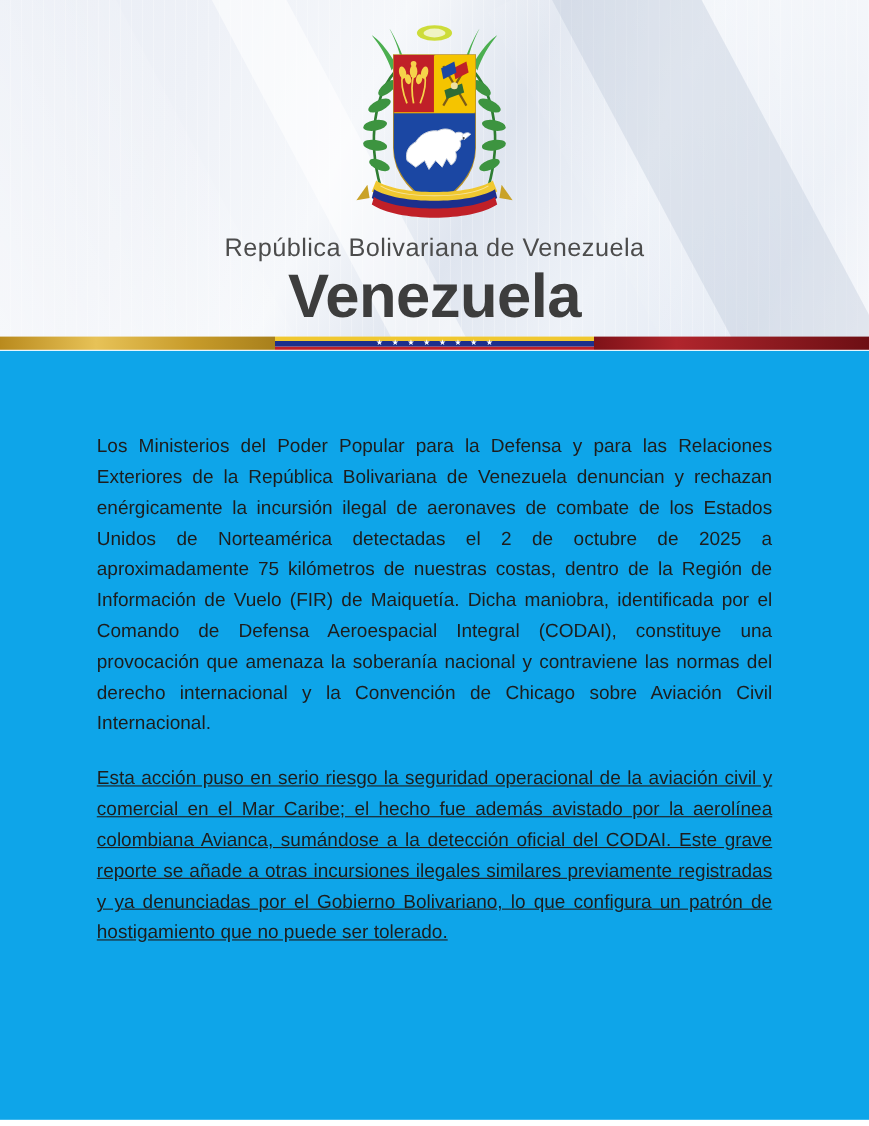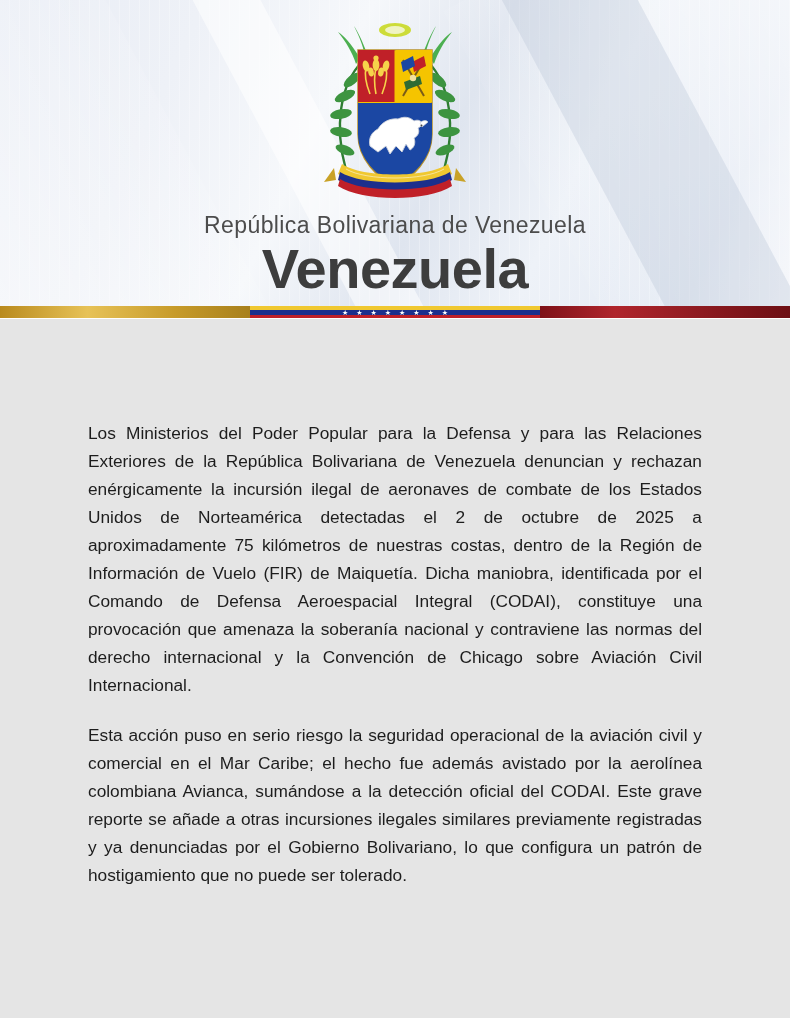--- a/index.html
+++ b/index.html
@@ -138,32 +138,32 @@
     background: linear-gradient(90deg, #7e1218 0%, #b0252c 30%, #8d1a20 65%, #6d0f14 100%);
   }
 
   
   .doc-body {
     position: absolute;
     top: 319px;
     left: 0;
     width: 790px;
     height: 705px;
-    background: #e5e5e5;
-    padding: 100px 88px 0 88px;
+    background: #0ea5e9;
+    padding: 72px 88px 0 88px;
   }
   .para {
     font-size: 17.3px;
     line-height: 1.62;
     color: #1d1d1d;
     text-align: justify;
     text-justify: inter-word;
     margin: 0 0 22px 0;
   }
-  .para:last-child { margin-bottom: 16px; }
+  .para:last-child { margin-bottom: 16px; text-decoration: underline; }
 
   .footer-strip {
     position: absolute;
     left: 0; bottom: 0;
     width: 790px;
     height: 6px;
     background: #ffffff;
   }
 </style>
 </head>

